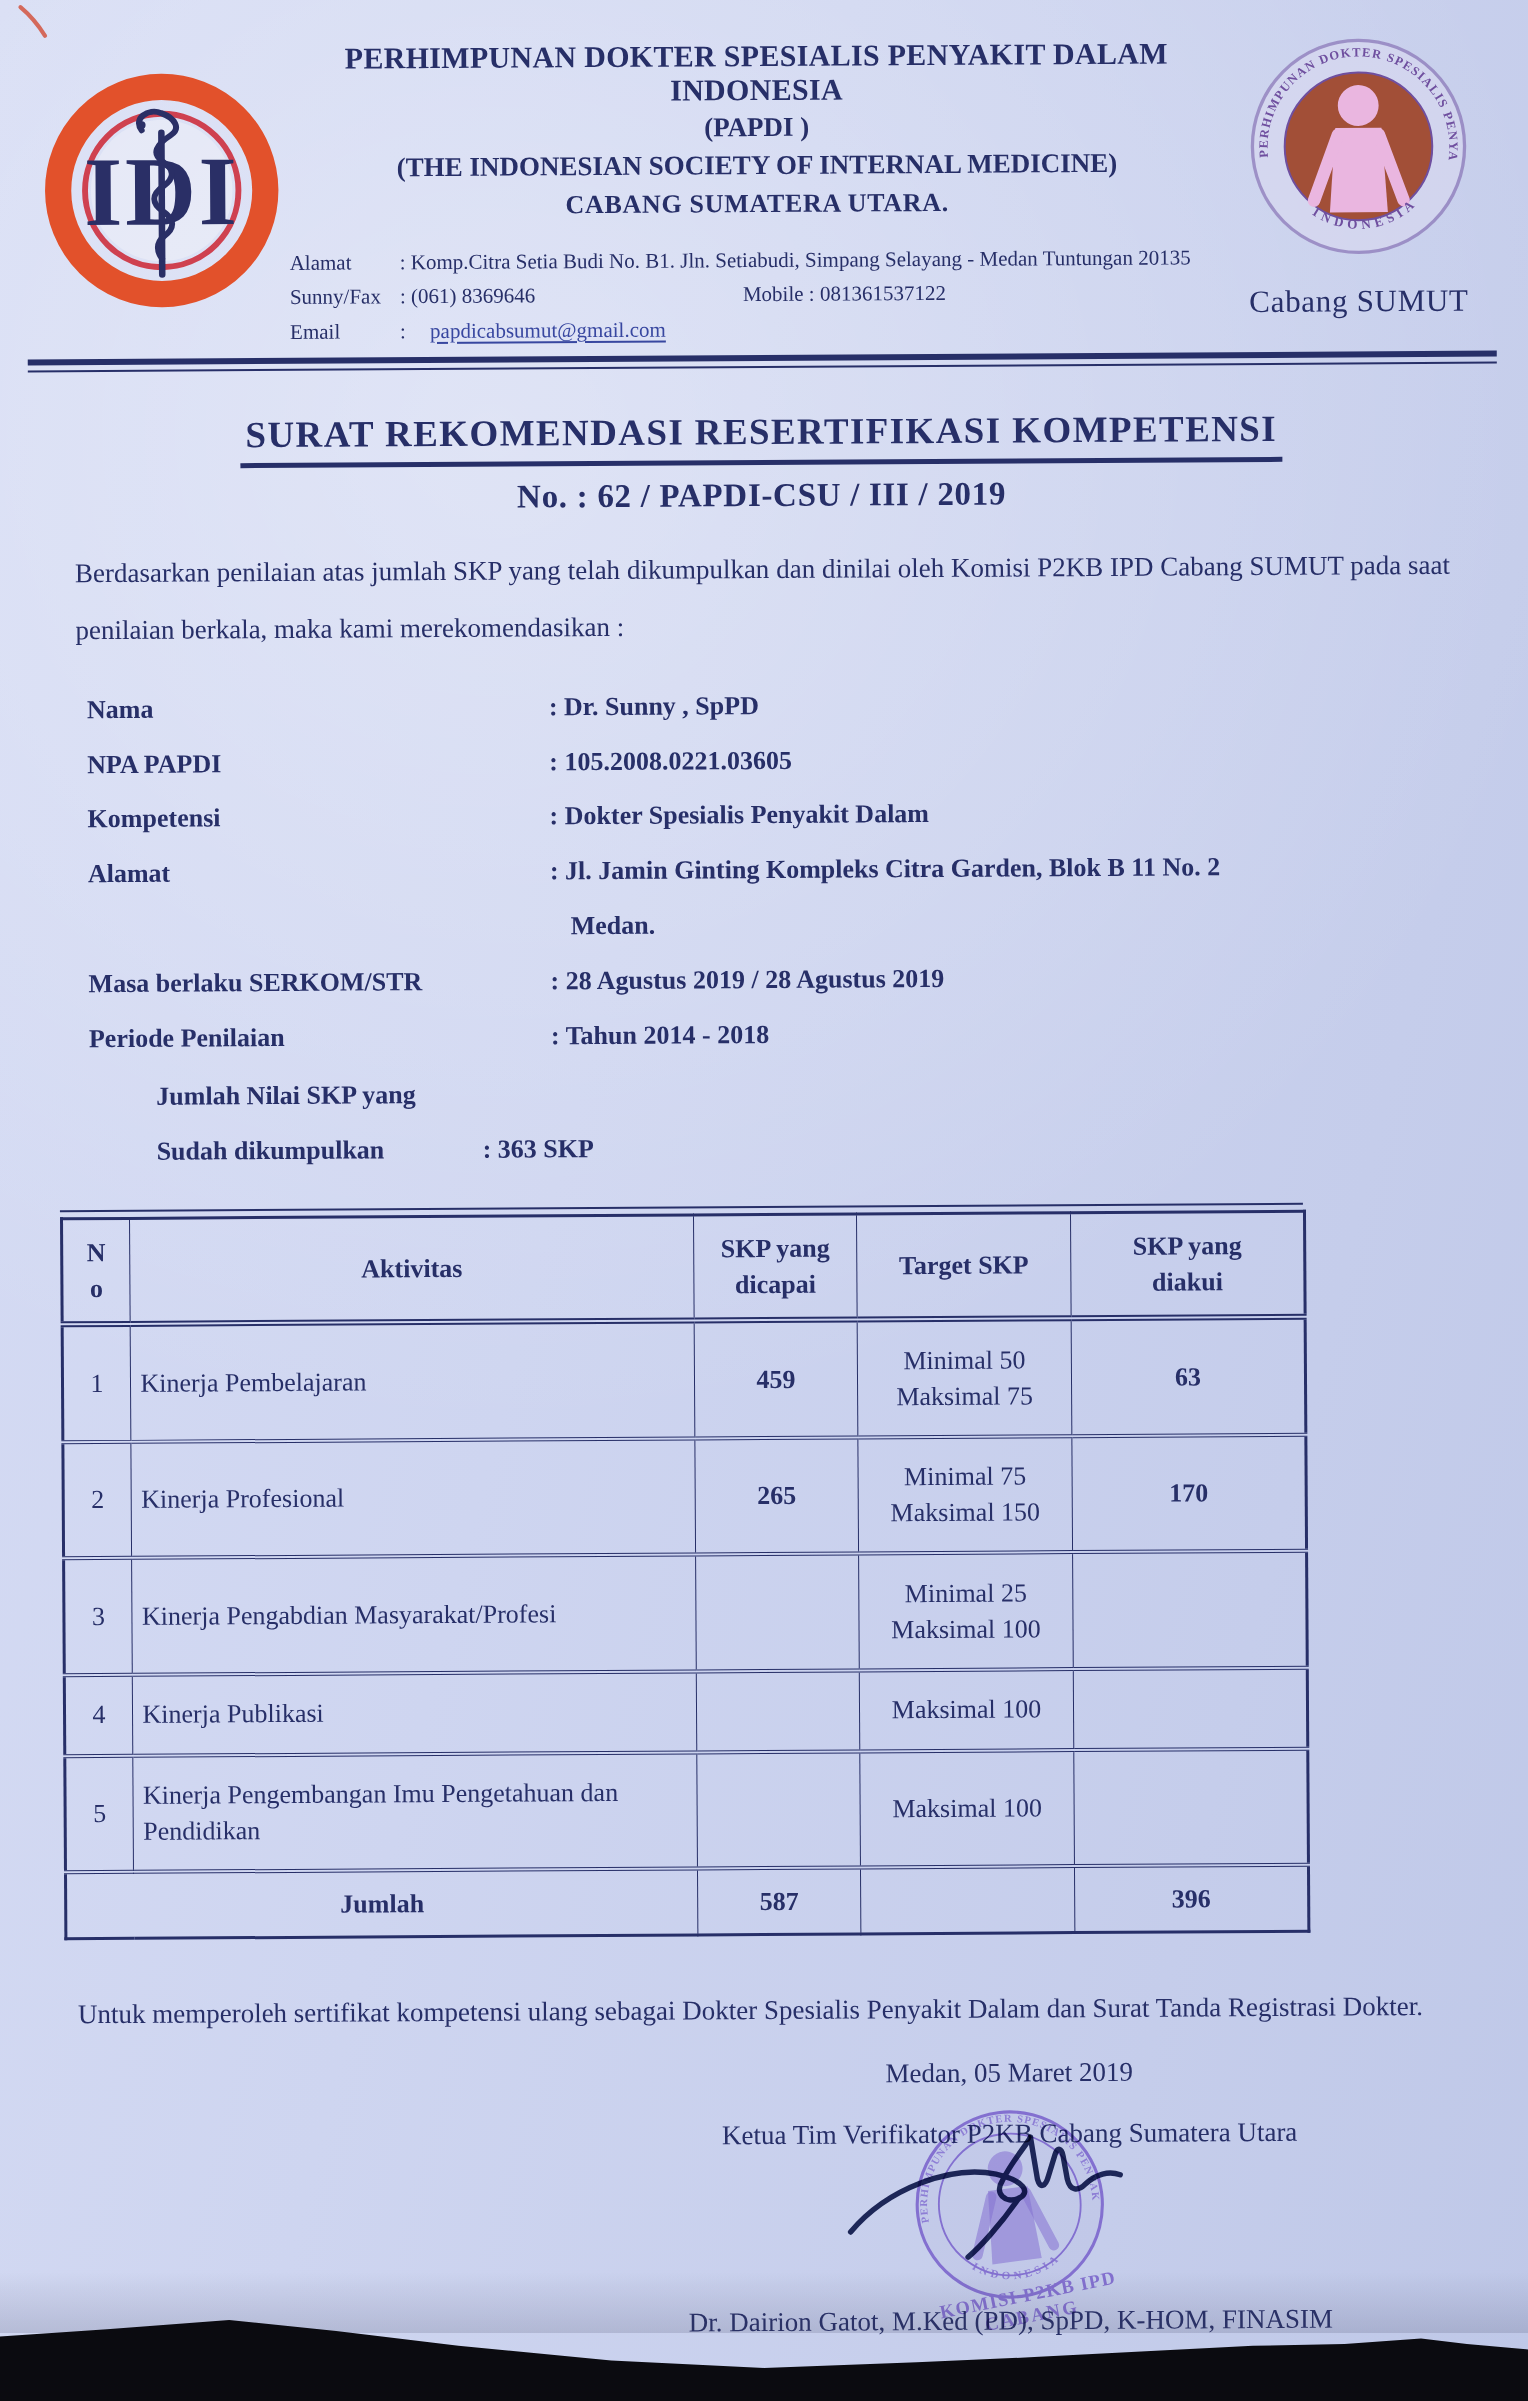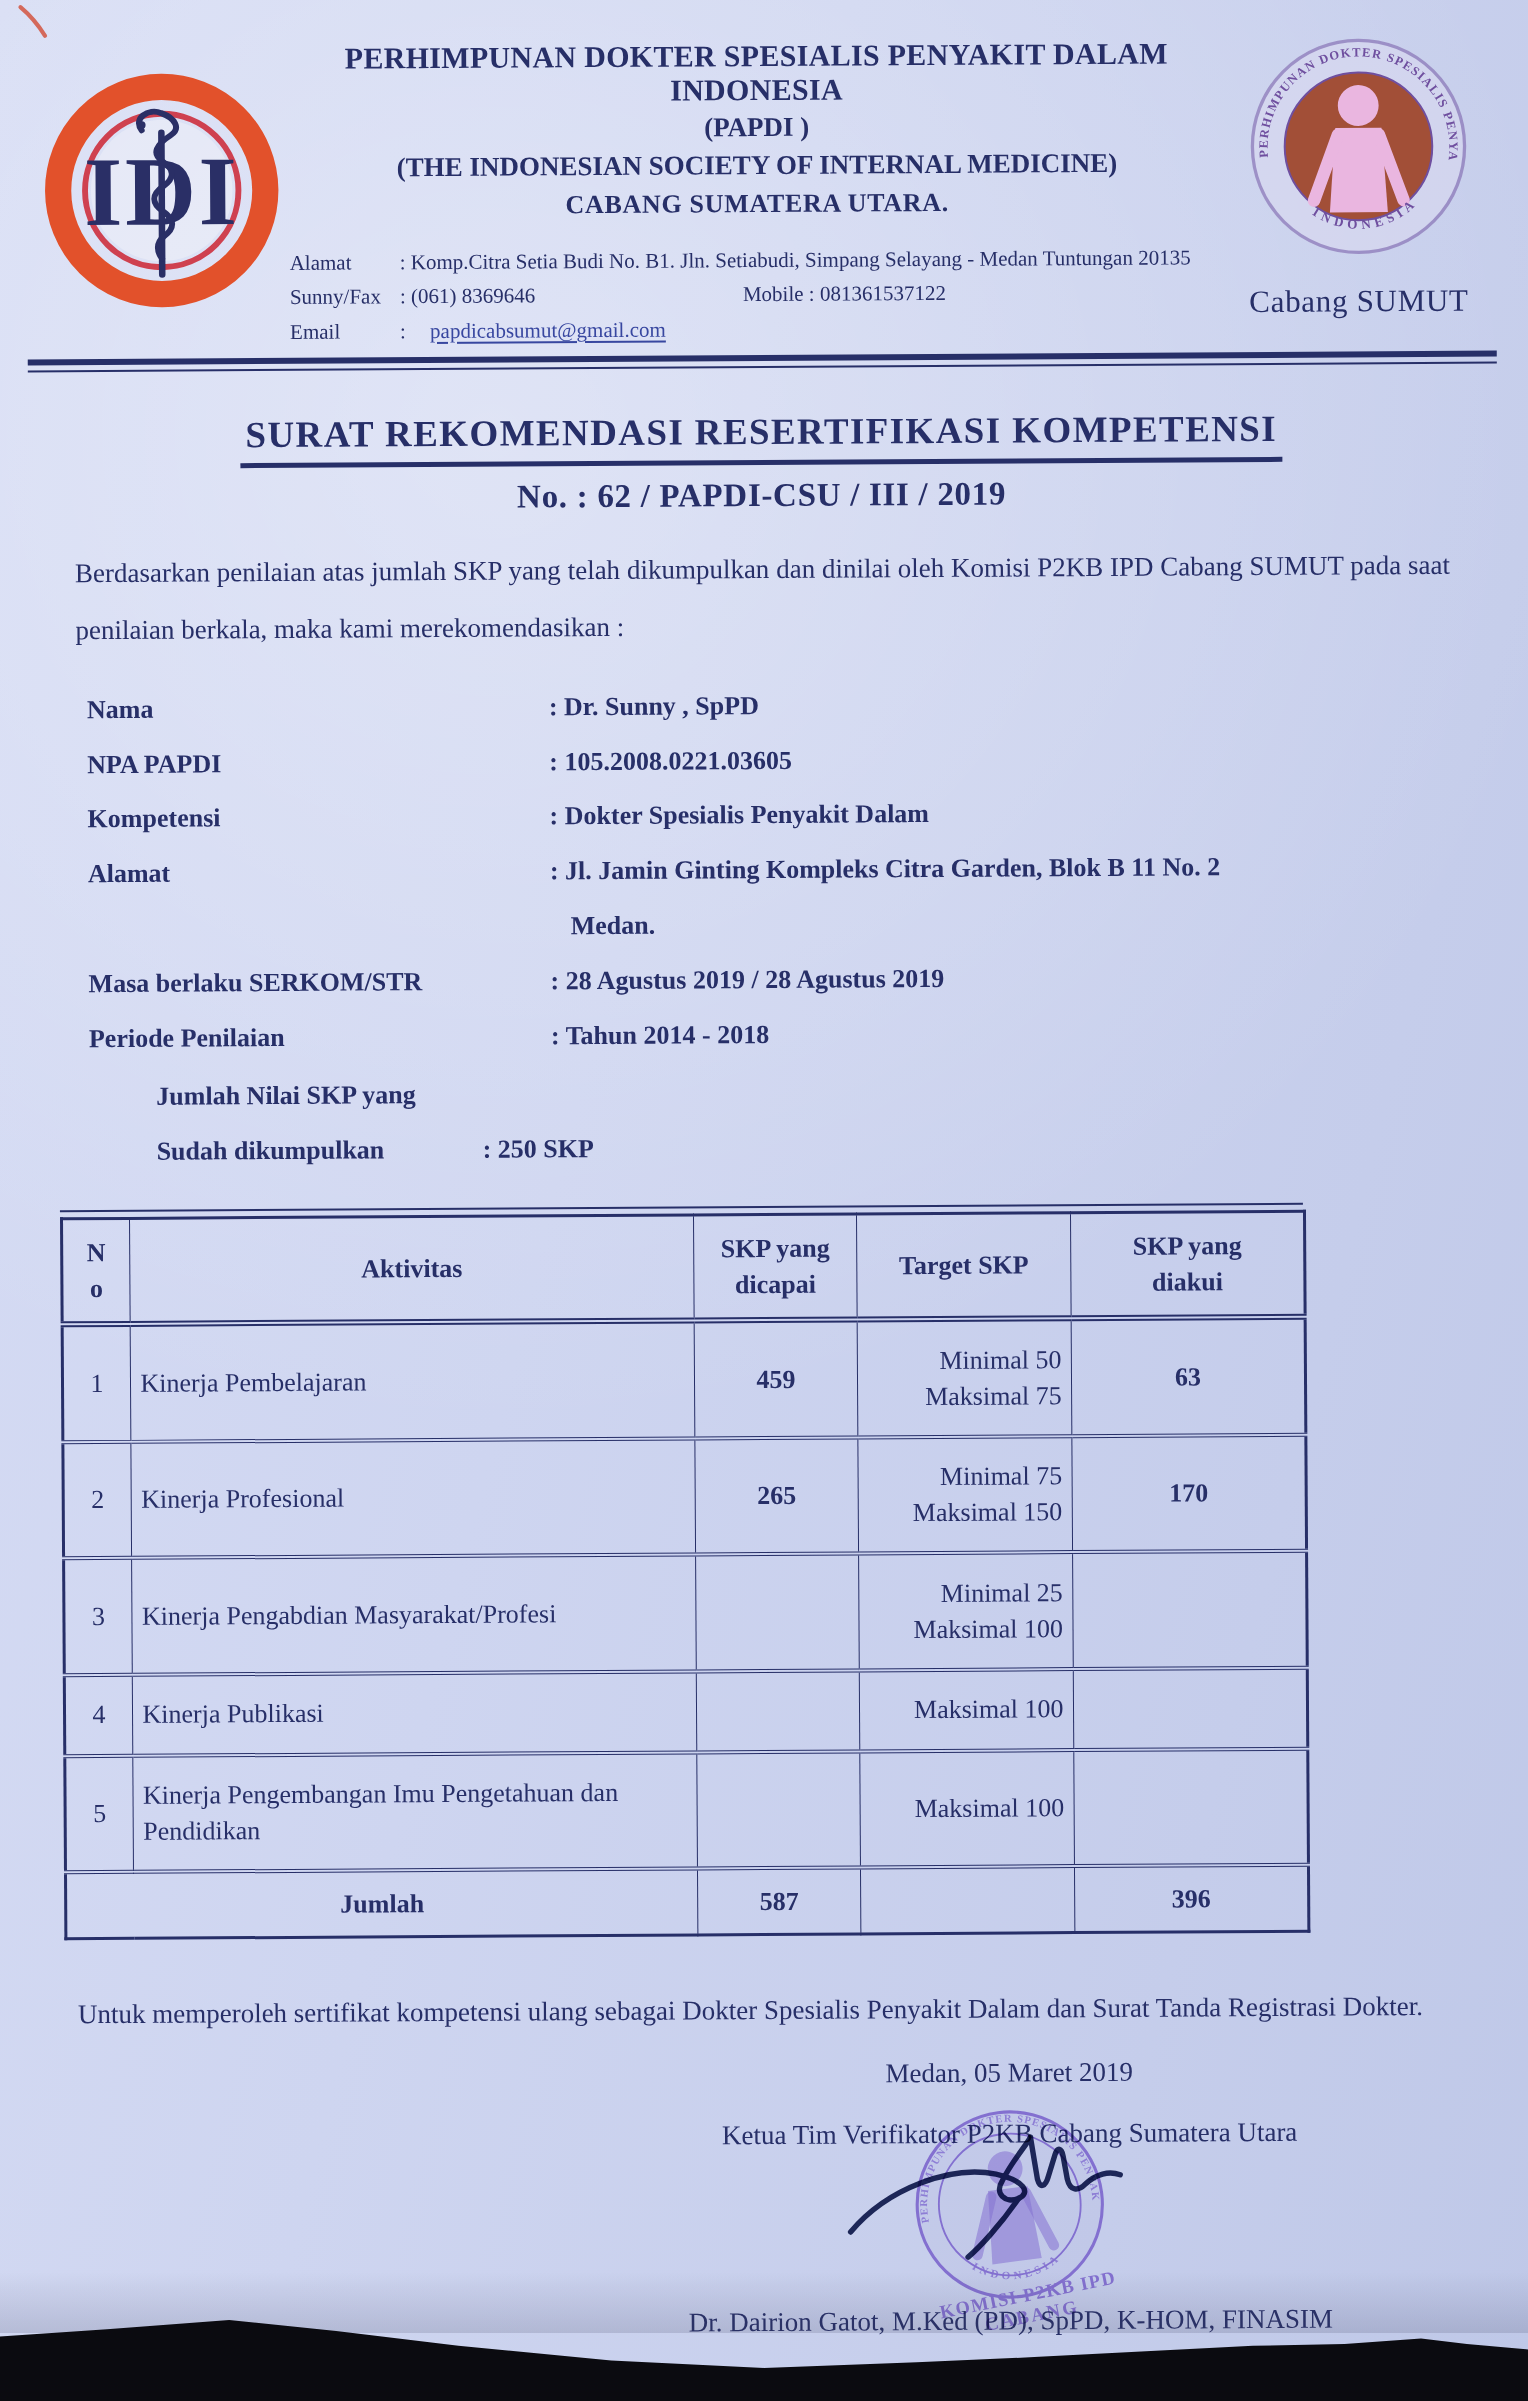--- a/index.html
+++ b/index.html
@@ -64,21 +64,21 @@
     border-right:1.4px solid var(--ink,#272f68);
     vertical-align:middle;padding:11px 9.5px;line-height:1.38;}
   table.skp-table{border:3.4px solid var(--ink,#272f68);}
   table.skp-table th{font-weight:bold;text-align:center;white-space:pre-line;
     border-bottom:6.1px double var(--ink,#272f68);padding-top:15px;padding-bottom:15px;}
   table.skp-table td{border-top:4.8px double var(--ink,#272f68);}
   table.skp-table tr.r1 td{border-top:none;}
   td.c-no{text-align:center;}
   td.c-akt{text-align:left;padding-left:15px;}
   td.c-num{text-align:center;font-weight:bold;}
-  td.c-target{text-align:right;padding-left:16.3px;white-space:pre-line;}
+  td.c-target{text-align:center;padding-left:16.3px;white-space:pre-line;}
   tr.rbody td{padding-top:20.4px;padding-bottom:20.4px;}
   tr.rfoot td{font-weight:bold;text-align:center;padding-top:13.6px;padding-bottom:13.6px;}
   
   .closing{margin:43px 65px 0 71px;font-size:27px;line-height:2.3;text-align:left;}
   
   .sign-block{position:relative;width:788px;margin:17.7px 132px 0 auto;text-align:center;font-size:27px;}
   .sign-date{}
   .sign-role{margin-top:30px;}
   .sign-space{position:relative;height:156px;}
   .sign-name{white-space:nowrap;}
@@ -209,21 +209,21 @@
       </div>
       <div class="frow">
         <span class="flabel">Periode Penilaian</span>
         <span class="fvalue">: Tahun 2014 - 2018</span>
       </div>
     </div>
 
     <div class="skp">
       <div class="l1">Jumlah Nilai SKP yang</div>
       <div class="l2">
-        <span class="l2label">Sudah dikumpulkan</span><span>: 250 SKP</span>
+        <span class="l2label">Sudah dikumpulkan</span><span>: 363 SKP</span>
       </div>
     </div>
 
     <div class="tbl-topline"></div>
     <table class="skp-table">
       <colgroup>
           <col style="width:68px">
           <col style="width:564px">
           <col style="width:163px">
           <col style="width:214px">

